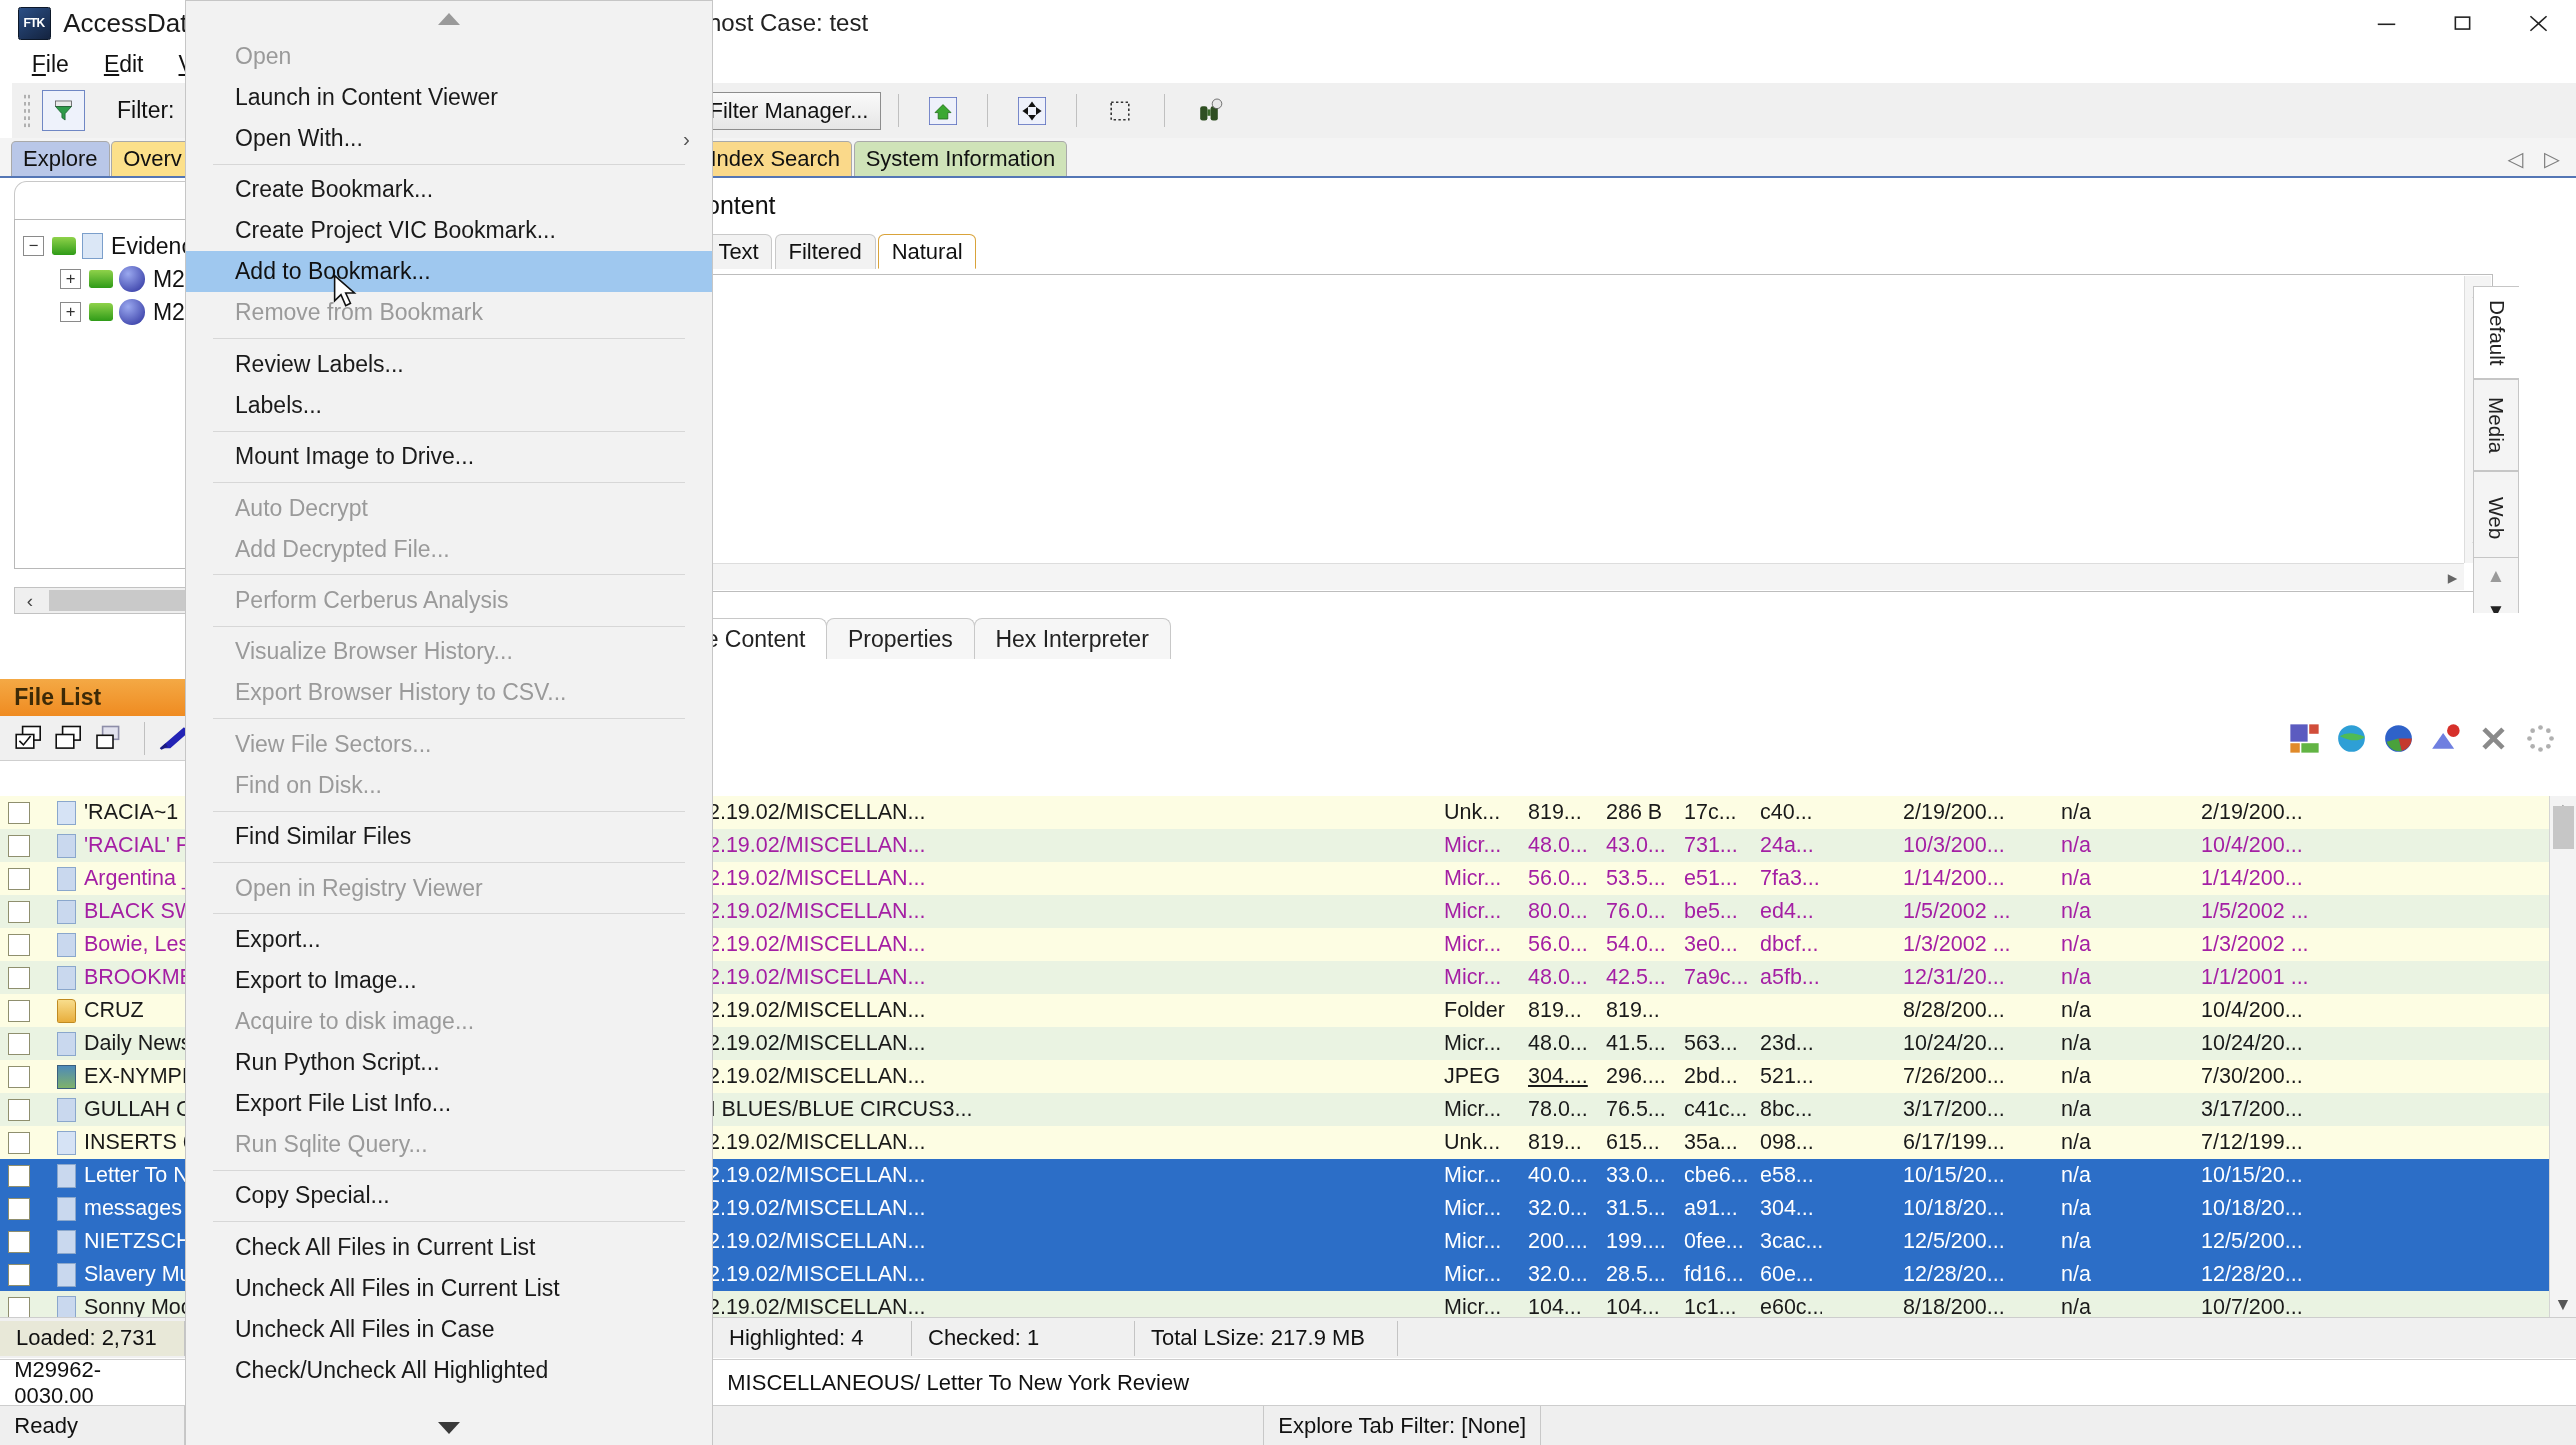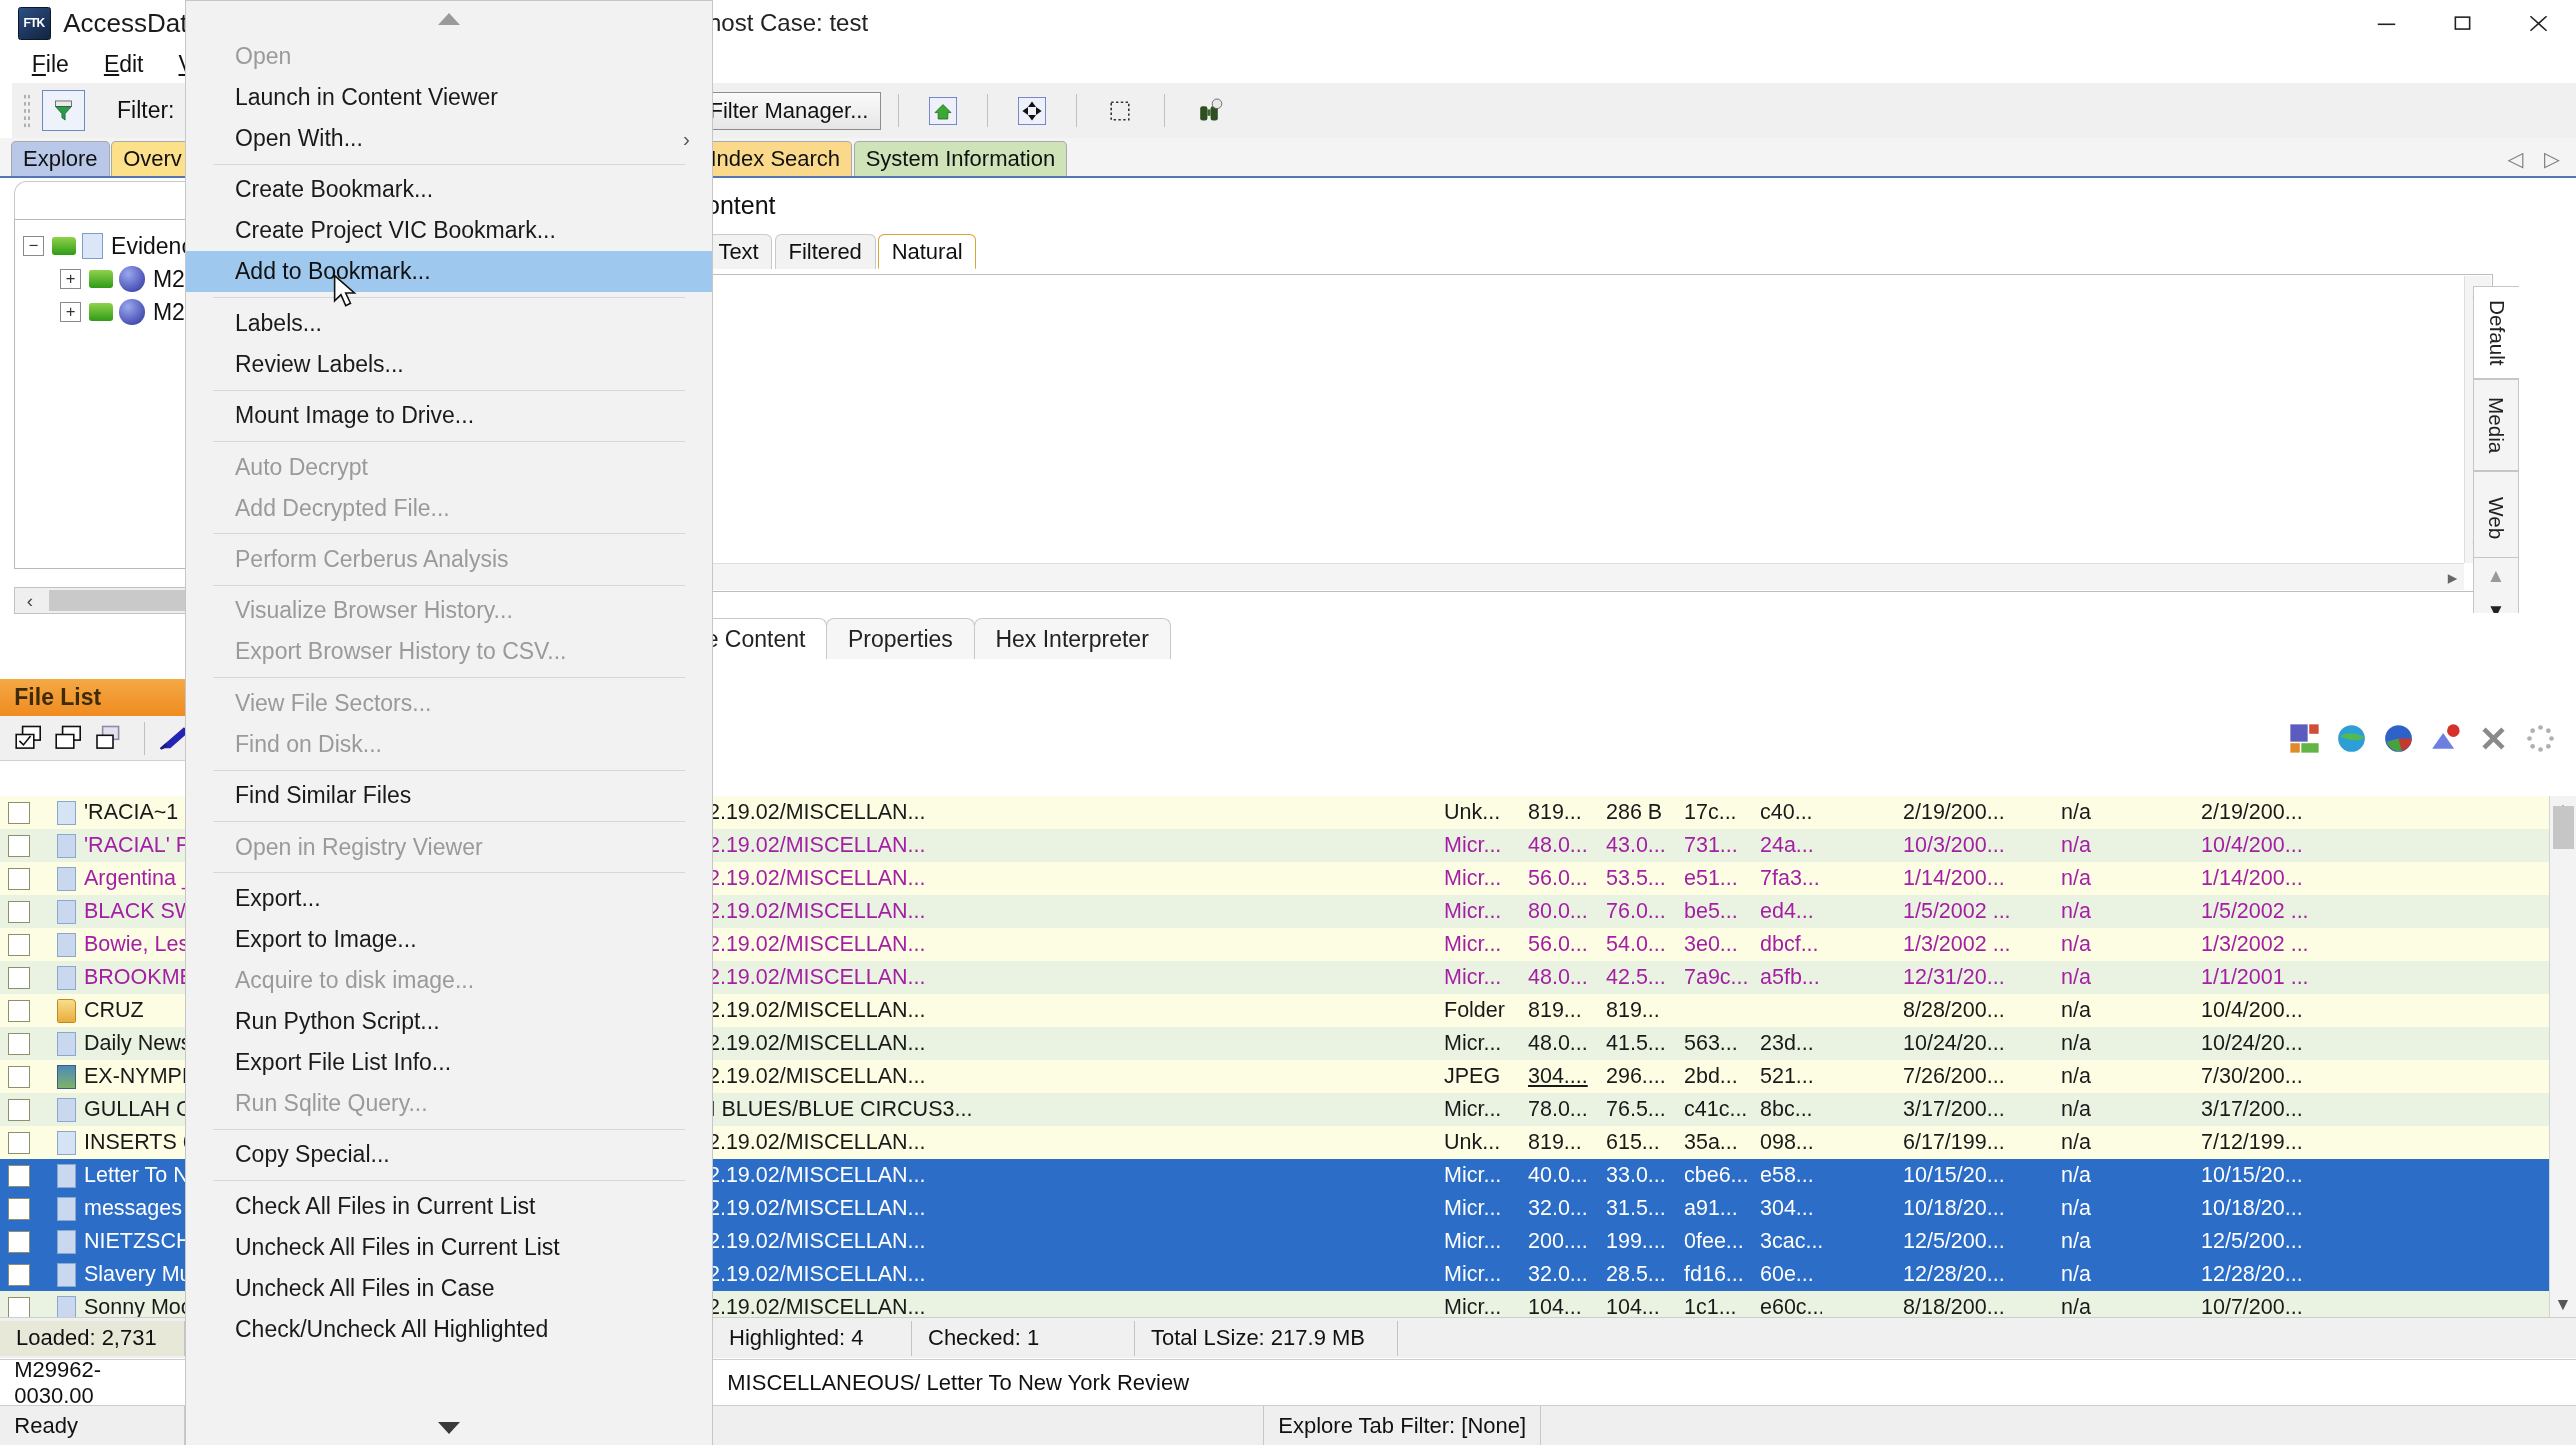--- a/index.html
+++ b/index.html
@@ -887,26 +887,29 @@
       <div class="ctx-sep"></div>
       <div class="ctx-item">
         <span>Create Bookmark...</span>
       </div>
       <div class="ctx-item">
         <span>Create Project VIC Bookmark...</span>
       </div>
       <div class="ctx-item highlight">
         <span>Add to Bookmark...</span>
       </div>
-      <div class="ctx-sep"></div>
+      <div class="ctx-item disabled">
+        <span>Remove from Bookmark</span>
+      </div>
+      <div class="ctx-sep"></div>
+      <div class="ctx-item">
+        <span>Review Labels...</span>
+      </div>
       <div class="ctx-item">
         <span>Labels...</span>
-      </div>
-      <div class="ctx-item">
-        <span>Review Labels...</span>
       </div>
       <div class="ctx-sep"></div>
       <div class="ctx-item">
         <span>Mount Image to Drive...</span>
       </div>
       <div class="ctx-sep"></div>
       <div class="ctx-item disabled">
         <span>Auto Decrypt</span>
       </div>
       <div class="ctx-item disabled">

